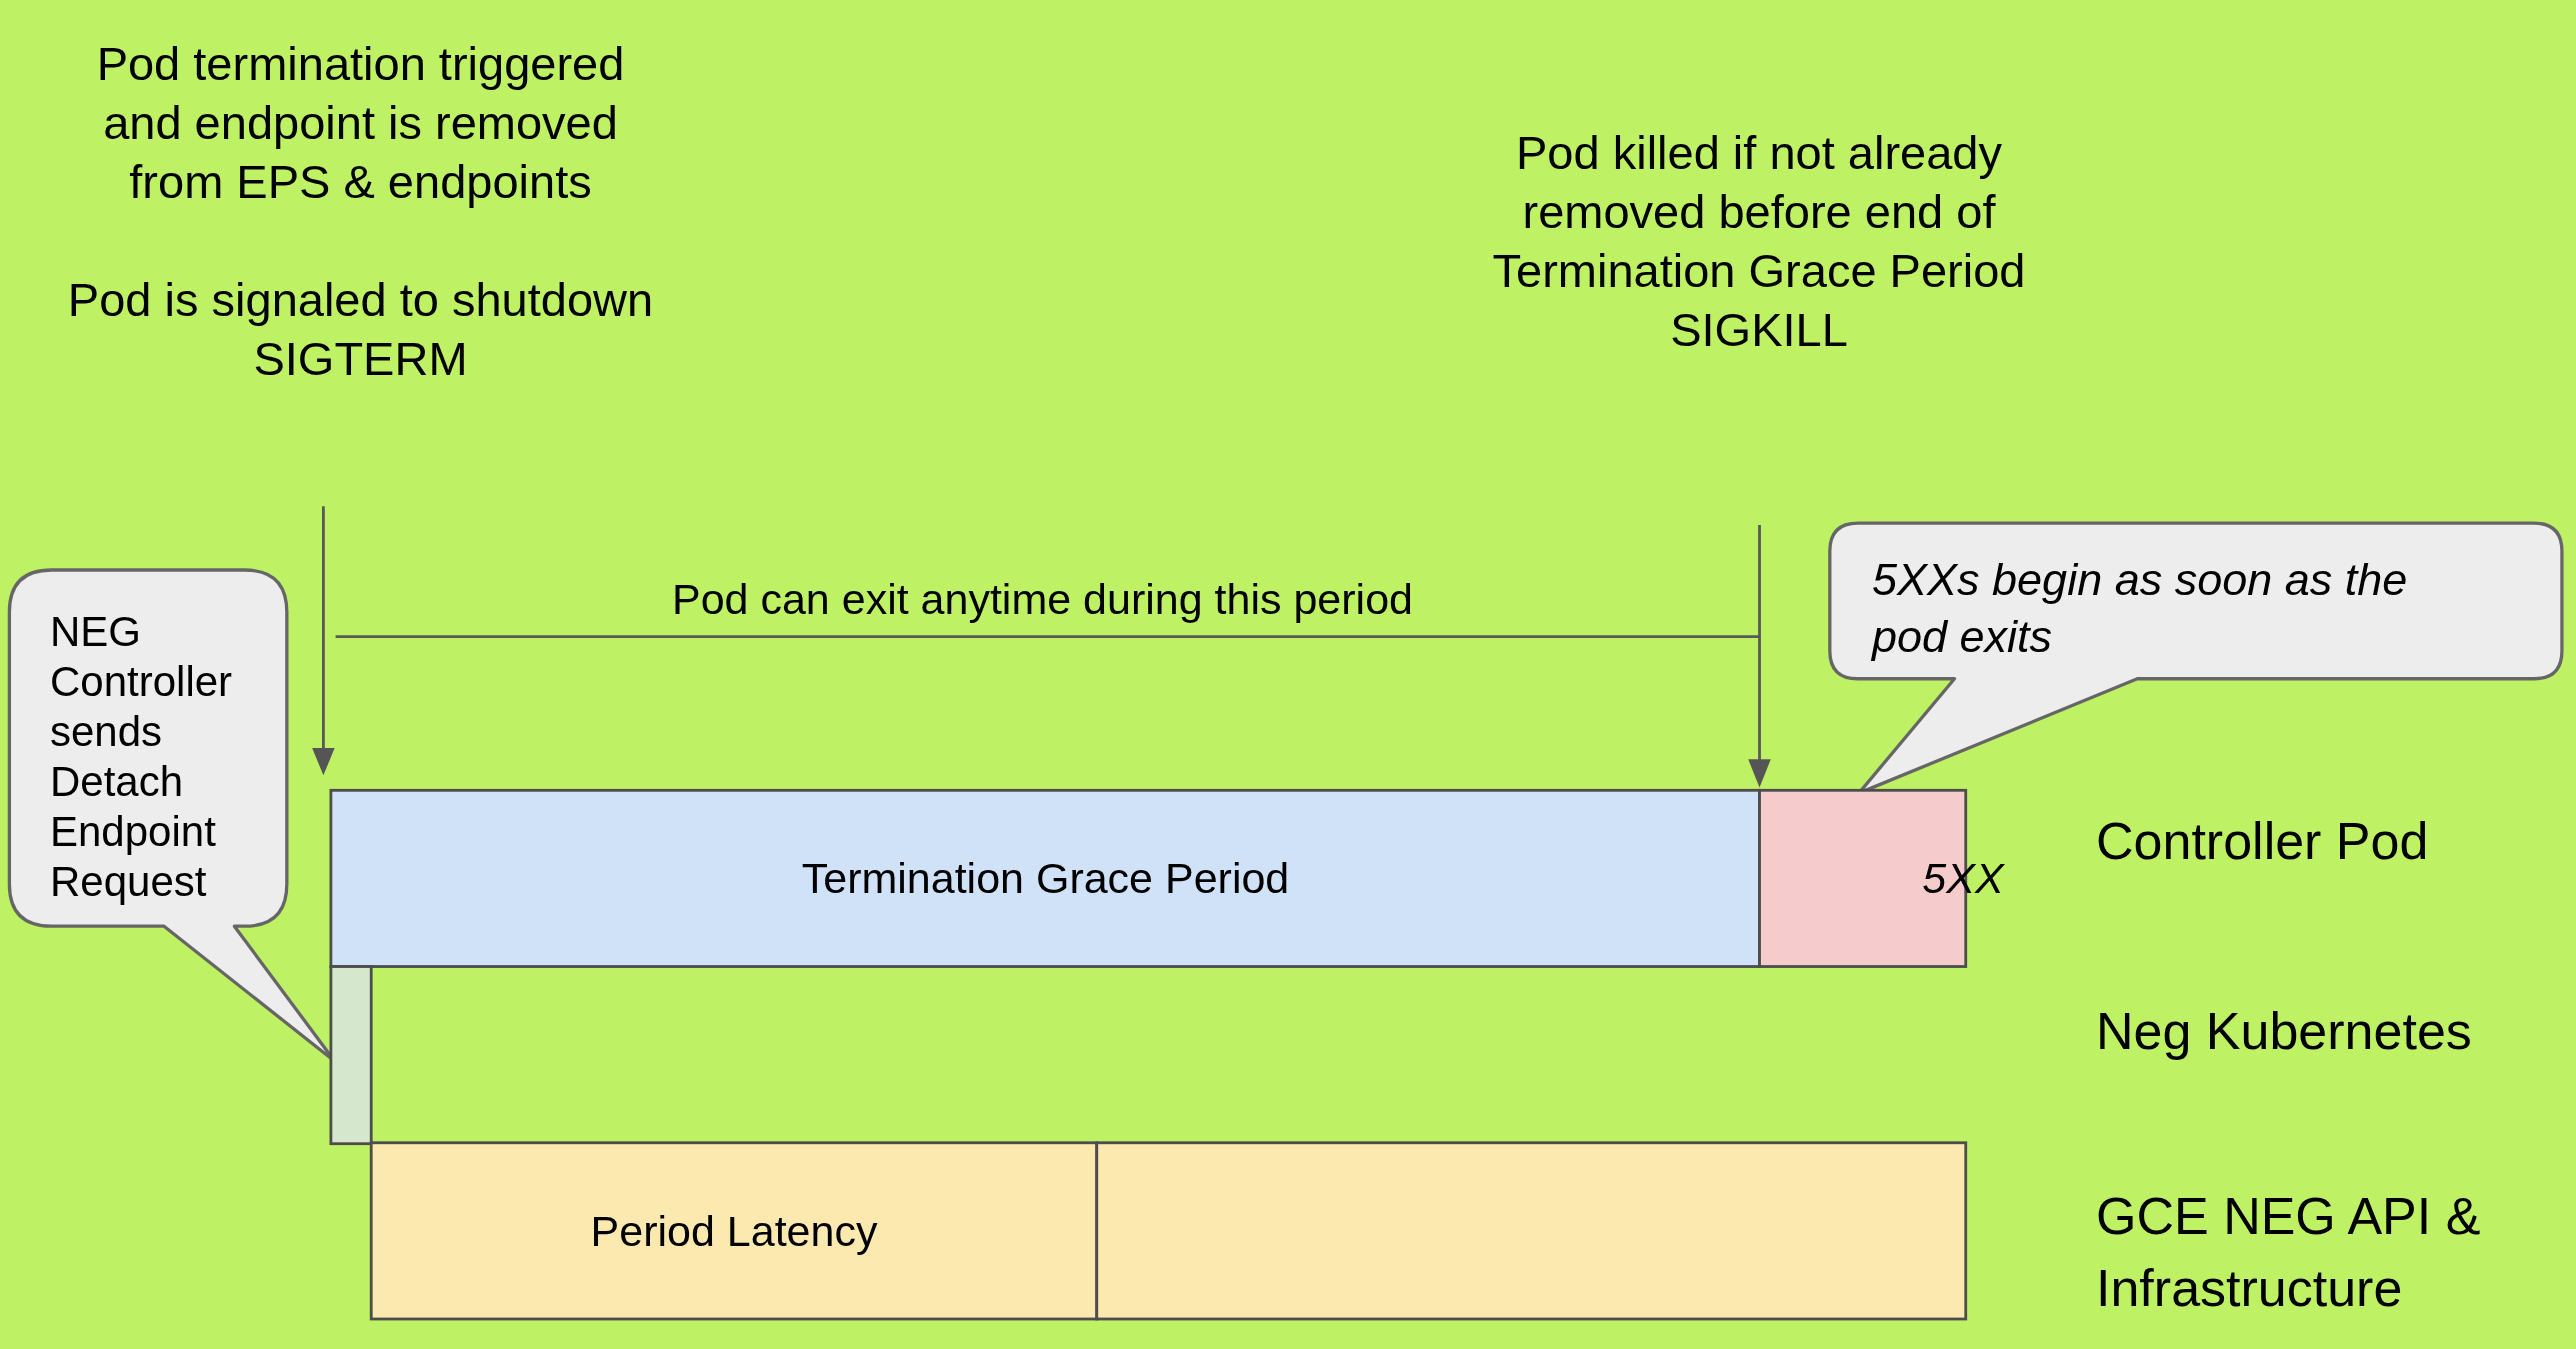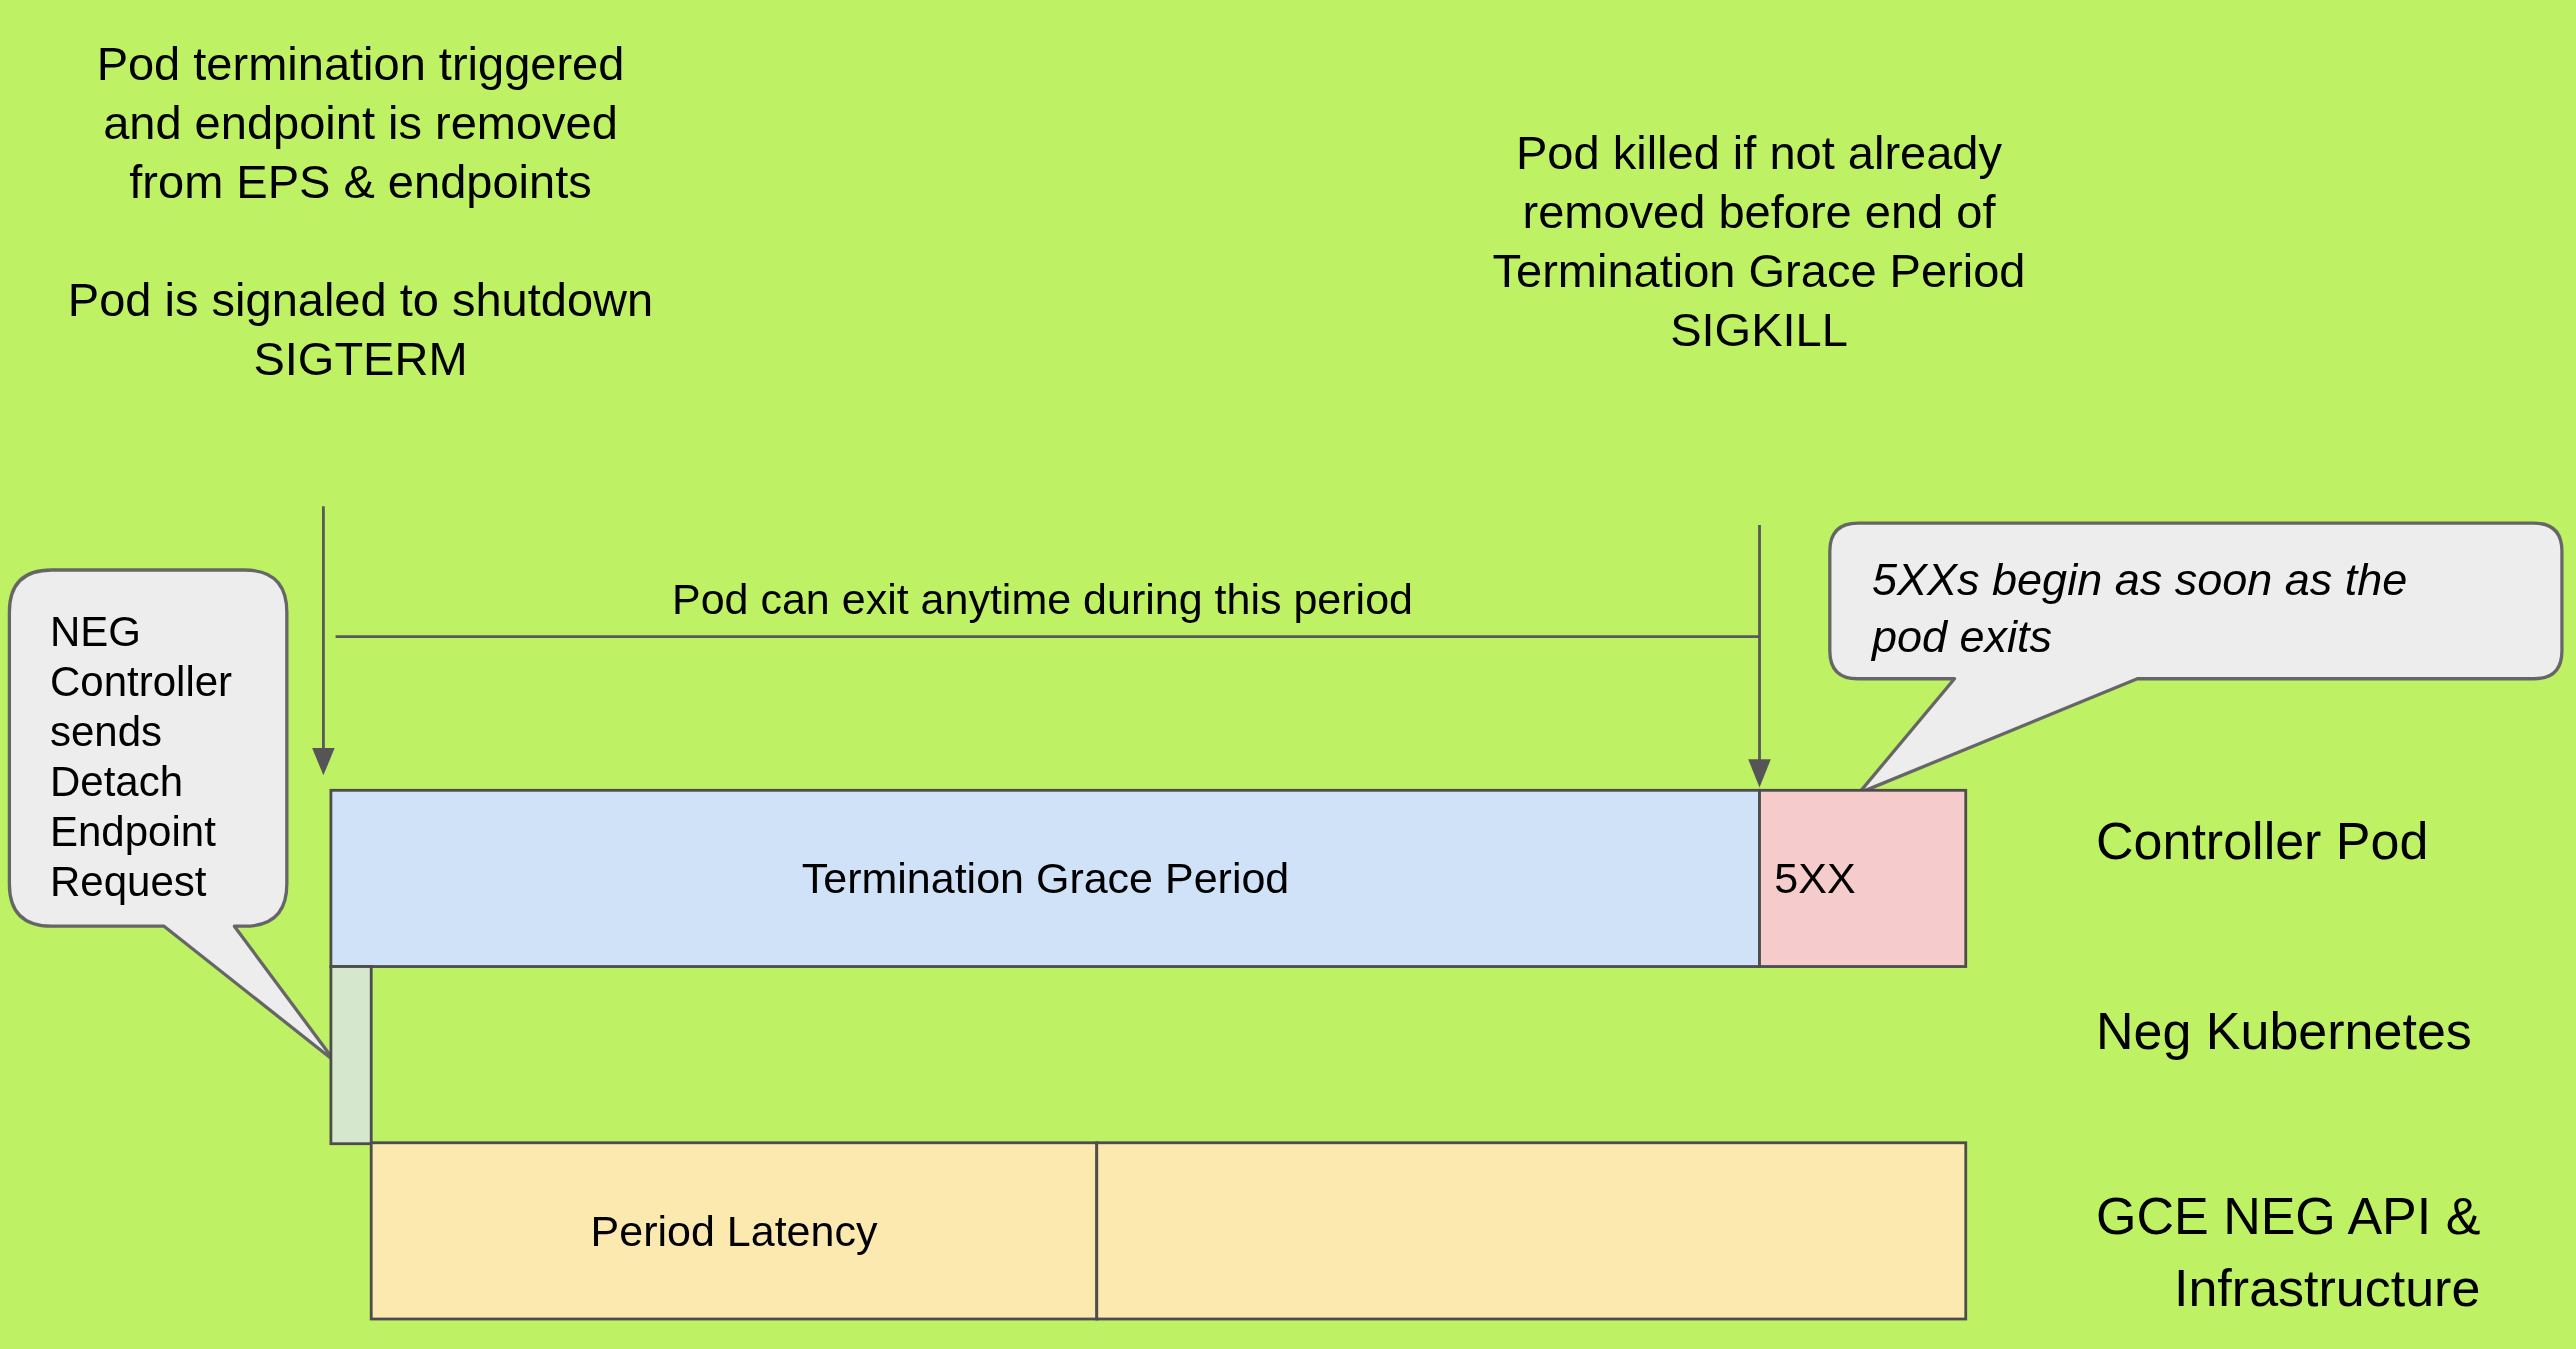--- a/index.html
+++ b/index.html
@@ -17,21 +17,21 @@
   .conn{stroke:#595959;stroke-width:3px;fill:none;}
   .arrowhead{fill:#555556;stroke:none;}
   .txt{position:absolute;white-space:pre-line;}
   .center{text-align:center;}
   .annotation{font-size:47px;line-height:59px;}
   .bar-label{
     position:absolute;display:flex;align-items:center;justify-content:center;
     font-size:43px;text-align:center;
   }
   .row-label{position:absolute;font-size:52px;line-height:60px;}
-  .gce{line-height:72px;text-align:right;}
+  .gce{line-height:72px;}
   .bubble-text-left{font-size:42px;line-height:50px;}
   .bubble-text-right{font-size:45px;line-height:57px;}
   .period-label{font-size:43px;line-height:52px;}
 </style>
 </head>
 <body>
 
 <div id="canvas">
 
   <svg id="shapes" viewBox="0 0 2748 1440">
@@ -73,21 +73,21 @@
 Detach
 Endpoint
 Request</div>
 
   <div class="txt center period-label" style="left:574px;top:573px;width:937px;">Pod can exit anytime during this period</div>
 
   <div class="txt bubble-text-right" style="left:1872px;top:551px;width:666px;font-style:italic;">5XXs begin as soon as the
 pod exits</div>
 
   <div class="bar-label" style="left:331px;top:790px;width:1429px;height:176px;">Termination Grace Period</div>
-  <div class="bar-label" style="left:1712px;top:790px;width:206px;height:176px;">5XX</div>
+  <div class="bar-label" style="left:1860px;top:790px;width:206px;height:176px;font-style:italic;">5XX</div>
   <div class="bar-label" style="left:371px;top:1143px;width:726px;height:176px;">Period Latency</div>
 
   <div class="txt row-label" style="left:2096px;top:811px;">Controller Pod</div>
   <div class="txt row-label" style="left:2096px;top:1001px;">Neg Kubernetes</div>
   <div class="txt row-label gce" style="left:2096px;top:1180px;">GCE NEG API &amp;
 Infrastructure</div>
 
 </div>
 
 

